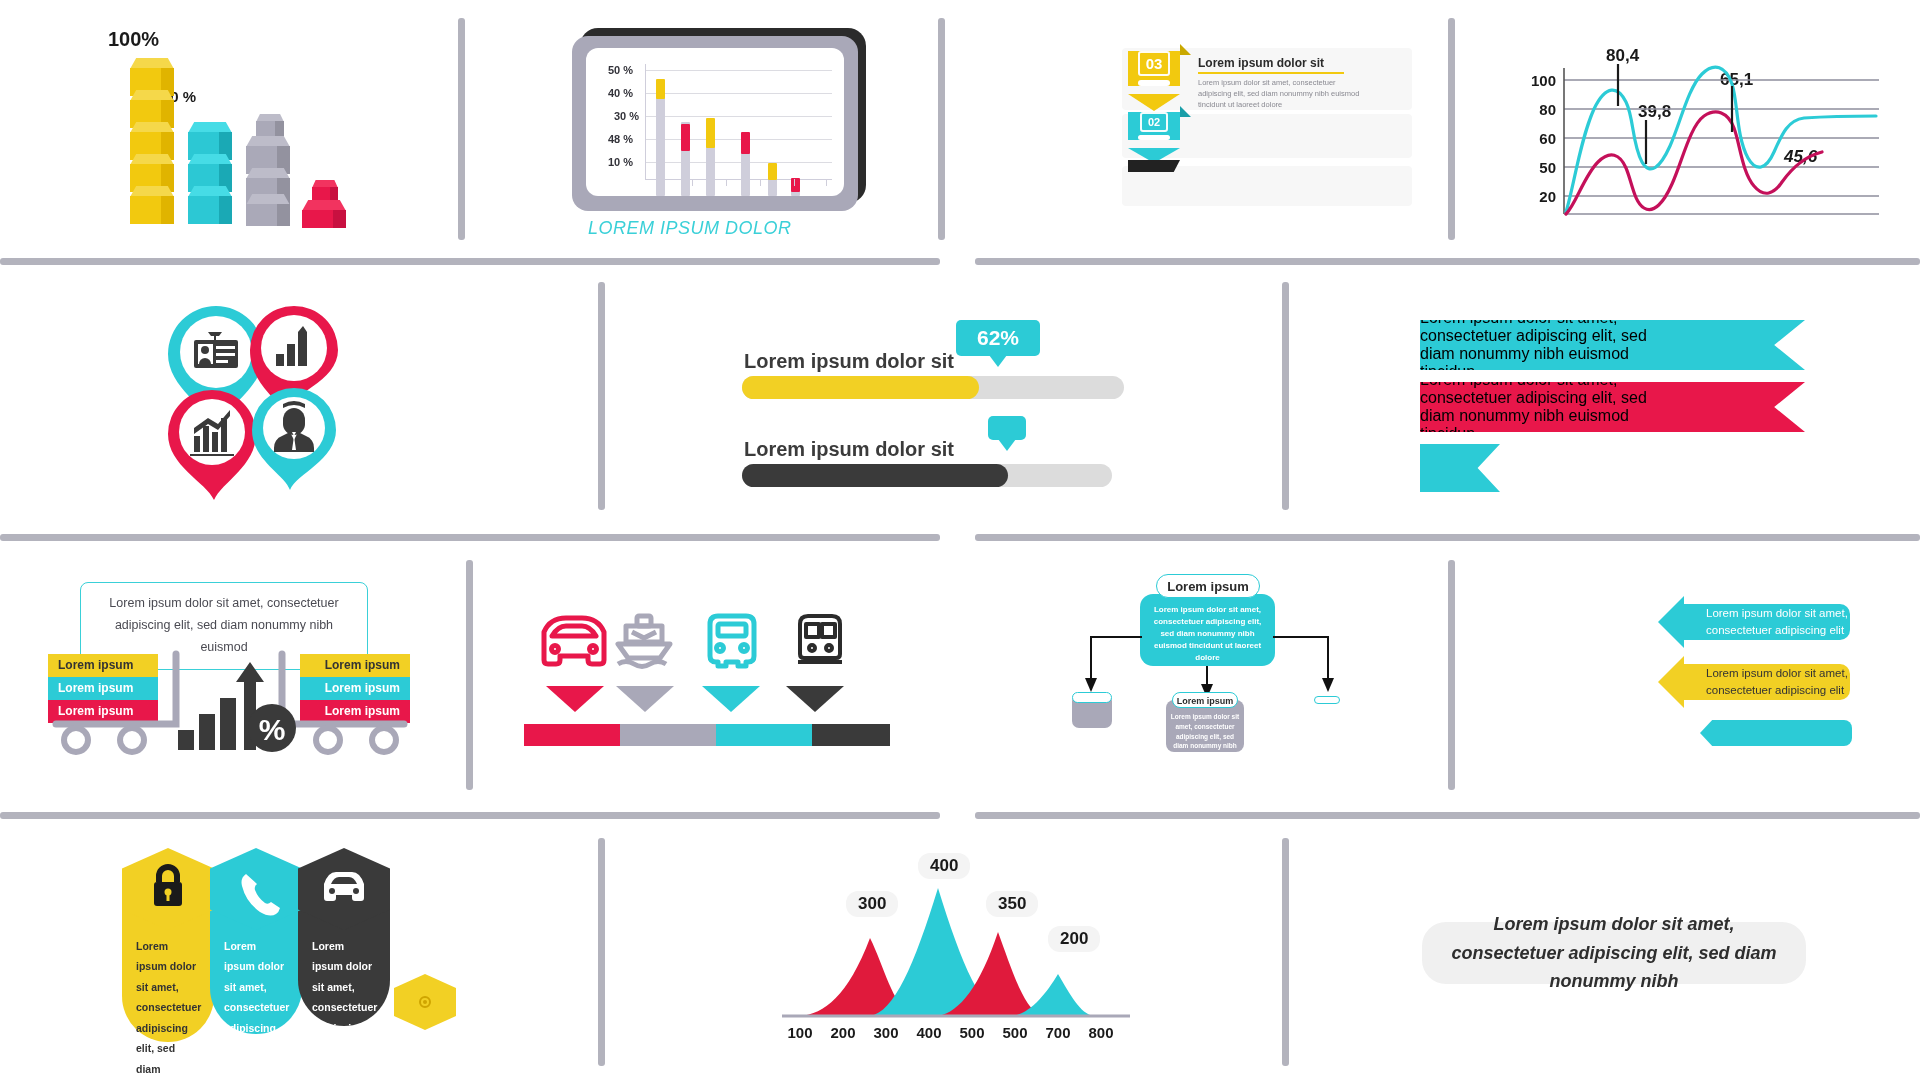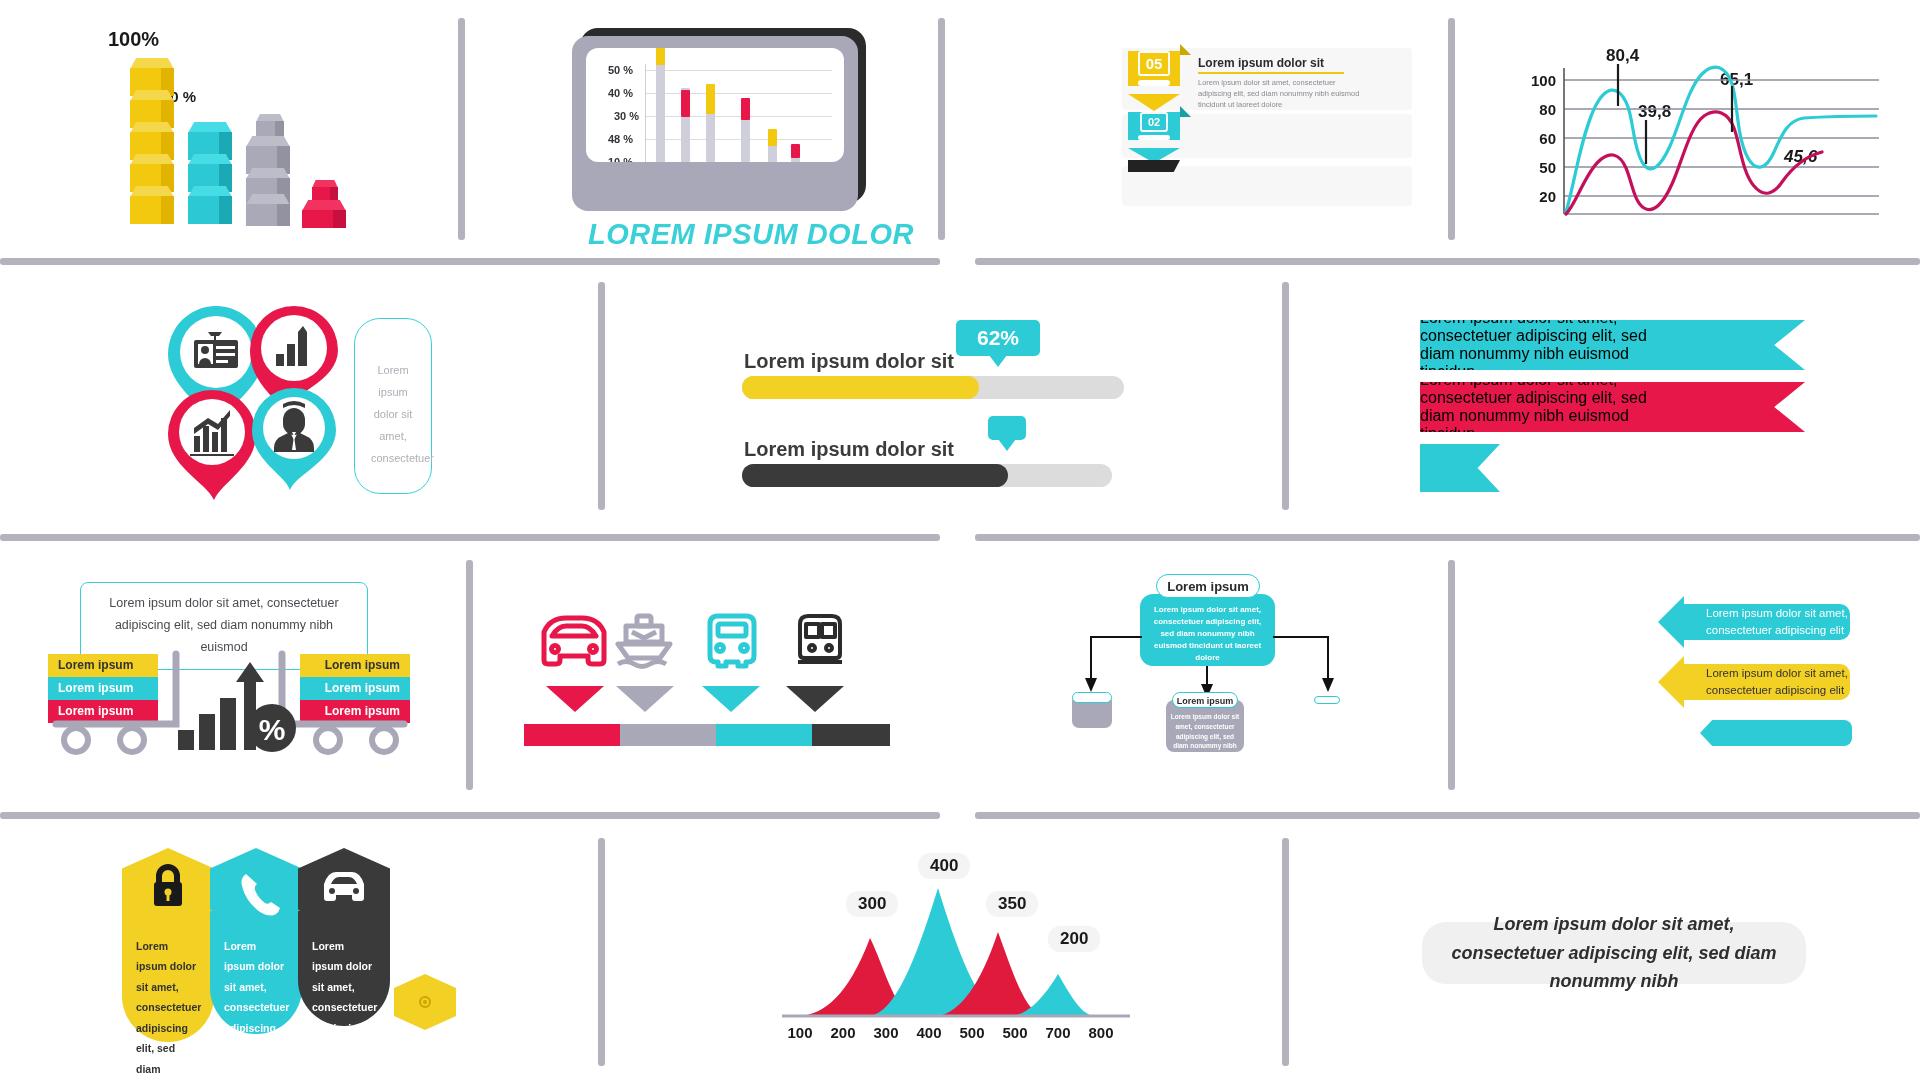--- a/index.html
+++ b/index.html
@@ -23,22 +23,22 @@
   
   .tablet-outer { position:absolute; background:#2b2b2b; border-radius:18px; }
   .tablet-mid { position:absolute; background:#a9a8b8; border-radius:16px; }
   .tablet-screen { position:absolute; background:#ffffff; border-radius:12px; overflow:hidden; }
   .tgrid { position:absolute; left:0; right:0; height:1px; background:#dcdce2; }
   .tylab { position:absolute; font-size:11px; font-weight:bold; color:#33333a; white-space:nowrap; }
   .tbar-track { position:absolute; bottom:0; width:9px; background:#cfcedb; border-radius:1px; }
   .tbar-seg { position:absolute; width:9px; border-radius:1px; }
   .taxis { position:absolute; background:#cfcedb; }
   .ttick { position:absolute; width:1px; background:#cfcedb; }
-  .tablet-caption { position:absolute; color:#3ad0d8; font-style:italic; font-weight:bold;
-                    font-size:29px; letter-spacing:0.5px; white-space:nowrap; }
+  .tablet-caption { position:absolute; color:#3ad0d8; font-style:italic; font-weight:normal;
+                    font-size:18px; letter-spacing:0.5px; white-space:nowrap; }
 
   
   .bk-row { position:absolute; background:#f7f7f7; border-radius:4px; }
   .bk-tag { position:absolute; width:52px; }
   .bk-tag .body { width:52px; }
   .bk-tag .point { width:0; height:0; border-left:26px solid transparent;
                    border-right:26px solid transparent; }
   .bk-tag .fold { position:absolute; right:-11px; top:0; width:0; height:0;
                   border-top:11px solid transparent; }
   .bk-num { color:#fff; font-weight:bold; font-size:15px; text-align:center;
@@ -204,21 +204,21 @@
     <div class="cube" style="left:202px;top:172px;width:44px;height:28px;">
       <div class="top" style="background:#f2335f;"></div>
         <div class="front" style="height:18px;background:#e8174a;"></div>
         <div class="side" style="height:18px;background:#c81040;"></div>
       </div>
   </div>
 
   <div class="panel" style="left:572px;top:28px;width:300px;height:205px;">
     <div class="tablet-outer" style="left:8px;top:0;width:286px;height:175px;"></div>
     <div class="tablet-mid" style="left:0;top:8px;width:286px;height:175px;"></div>
-    <div class="tablet-screen" style="left:14px;top:20px;width:258px;height:114px;">
+    <div class="tablet-screen" style="left:14px;top:20px;width:258px;height:148px;">
 
       <div class="tgrid" style="top:22px;left:60px;right:12px;"></div>
       <div class="tgrid" style="top:45px;left:60px;right:12px;"></div>
       <div class="tgrid" style="top:68px;left:60px;right:12px;"></div>
       <div class="tgrid" style="top:91px;left:60px;right:12px;"></div>
       <div class="tgrid" style="top:114px;left:60px;right:12px;"></div>
       <div class="taxis" style="left:59px;top:16px;width:1px;height:116px;"></div>
       <div class="taxis" style="left:59px;top:131px;right:12px;height:1px;"></div>
 
       <div class="tylab" style="left:22px;top:16px;">50 %</div>
@@ -253,21 +253,21 @@
       <div class="ttick" style="left:240px;top:131px;height:7px;"></div>
     </div>
     <div class="tablet-caption" style="left:16px;top:190px;">LOREM IPSUM DOLOR</div>
   </div>
 
   <div class="panel" style="left:1122px;top:48px;width:290px;height:180px;">
 
     <div class="bk-row" style="left:0;top:0;width:290px;height:62px;"></div>
     <div class="bk-tag" style="left:6px;top:-4px;">
       <div class="body" style="background:#f2c90f;">
-        <div class="bk-num">05</div>
+        <div class="bk-num">03</div>
         <div class="bk-line"></div>
       </div>
       <div class="point" style="border-top:17px solid #f2c90f;"></div>
       <div class="fold" style="border-left:11px solid #c9a800;"></div>
     </div>
     <div class="bk-title" style="left:76px;top:8px;">Lorem ipsum dolor sit</div>
     <div class="bk-rule" style="left:76px;top:24px;width:146px;background:#f2c90f;"></div>
     <div class="bk-body" style="left:76px;top:30px;width:162px;">Lorem ipsum dolor sit amet, consectetuer adipiscing elit, sed diam nonummy nibh euismod tincidunt ut laoreet dolore</div>
 
     <div class="bk-row" style="left:0;top:66px;width:290px;height:44px;"></div>
@@ -356,23 +356,20 @@
         <rect x="32" y="158" width="44" height="2"></rect>
       </g>
 
       <g fill="#3a3a3a">
         <path d="M136,112 a11,12 0 0,1 11,12 v4 a11,11 0 0,1 -22,0 v-4 a11,12 0 0,1 11,-12 z"></path>
         <path d="M125,112 q11,-6 22,0 l0,-4 q-11,-6 -22,0 z"></path>
         <path d="M124,140 l8,-4 l4,8 l4,-8 l8,4 a12,12 0 0,1 8,12 v4 h-40 v-4 a12,12 0 0,1 8,-12 z"></path>
         <path d="M134,136 l2,4 l-2,14 h4 l-2,-14 l2,-4 z" fill="#ffffff"></path>
       </g>
     </svg>
-    <div class="note-box" style="left:196px;top:22px;width:78px;height:176px;">
-      <p>Lorem ipsum dolor sit amet, consectetuer</p>
-    </div>
   </div>
 
   <div class="panel" style="left:742px;top:312px;width:420px;height:170px;">
     <div class="pb-label" style="left:2px;top:38px;">Lorem ipsum dolor sit</div>
     <div class="pb-tip" style="left:214px;top:8px;width:84px;height:36px;line-height:36px;">
       <span>62%</span>
       <div class="nub"></div>
     </div>
     <div class="pb-track" style="left:0;top:64px;width:382px;"></div>
     <div class="pb-fill" style="left:0;top:64px;width:237px;background:#f2d024;"></div>

